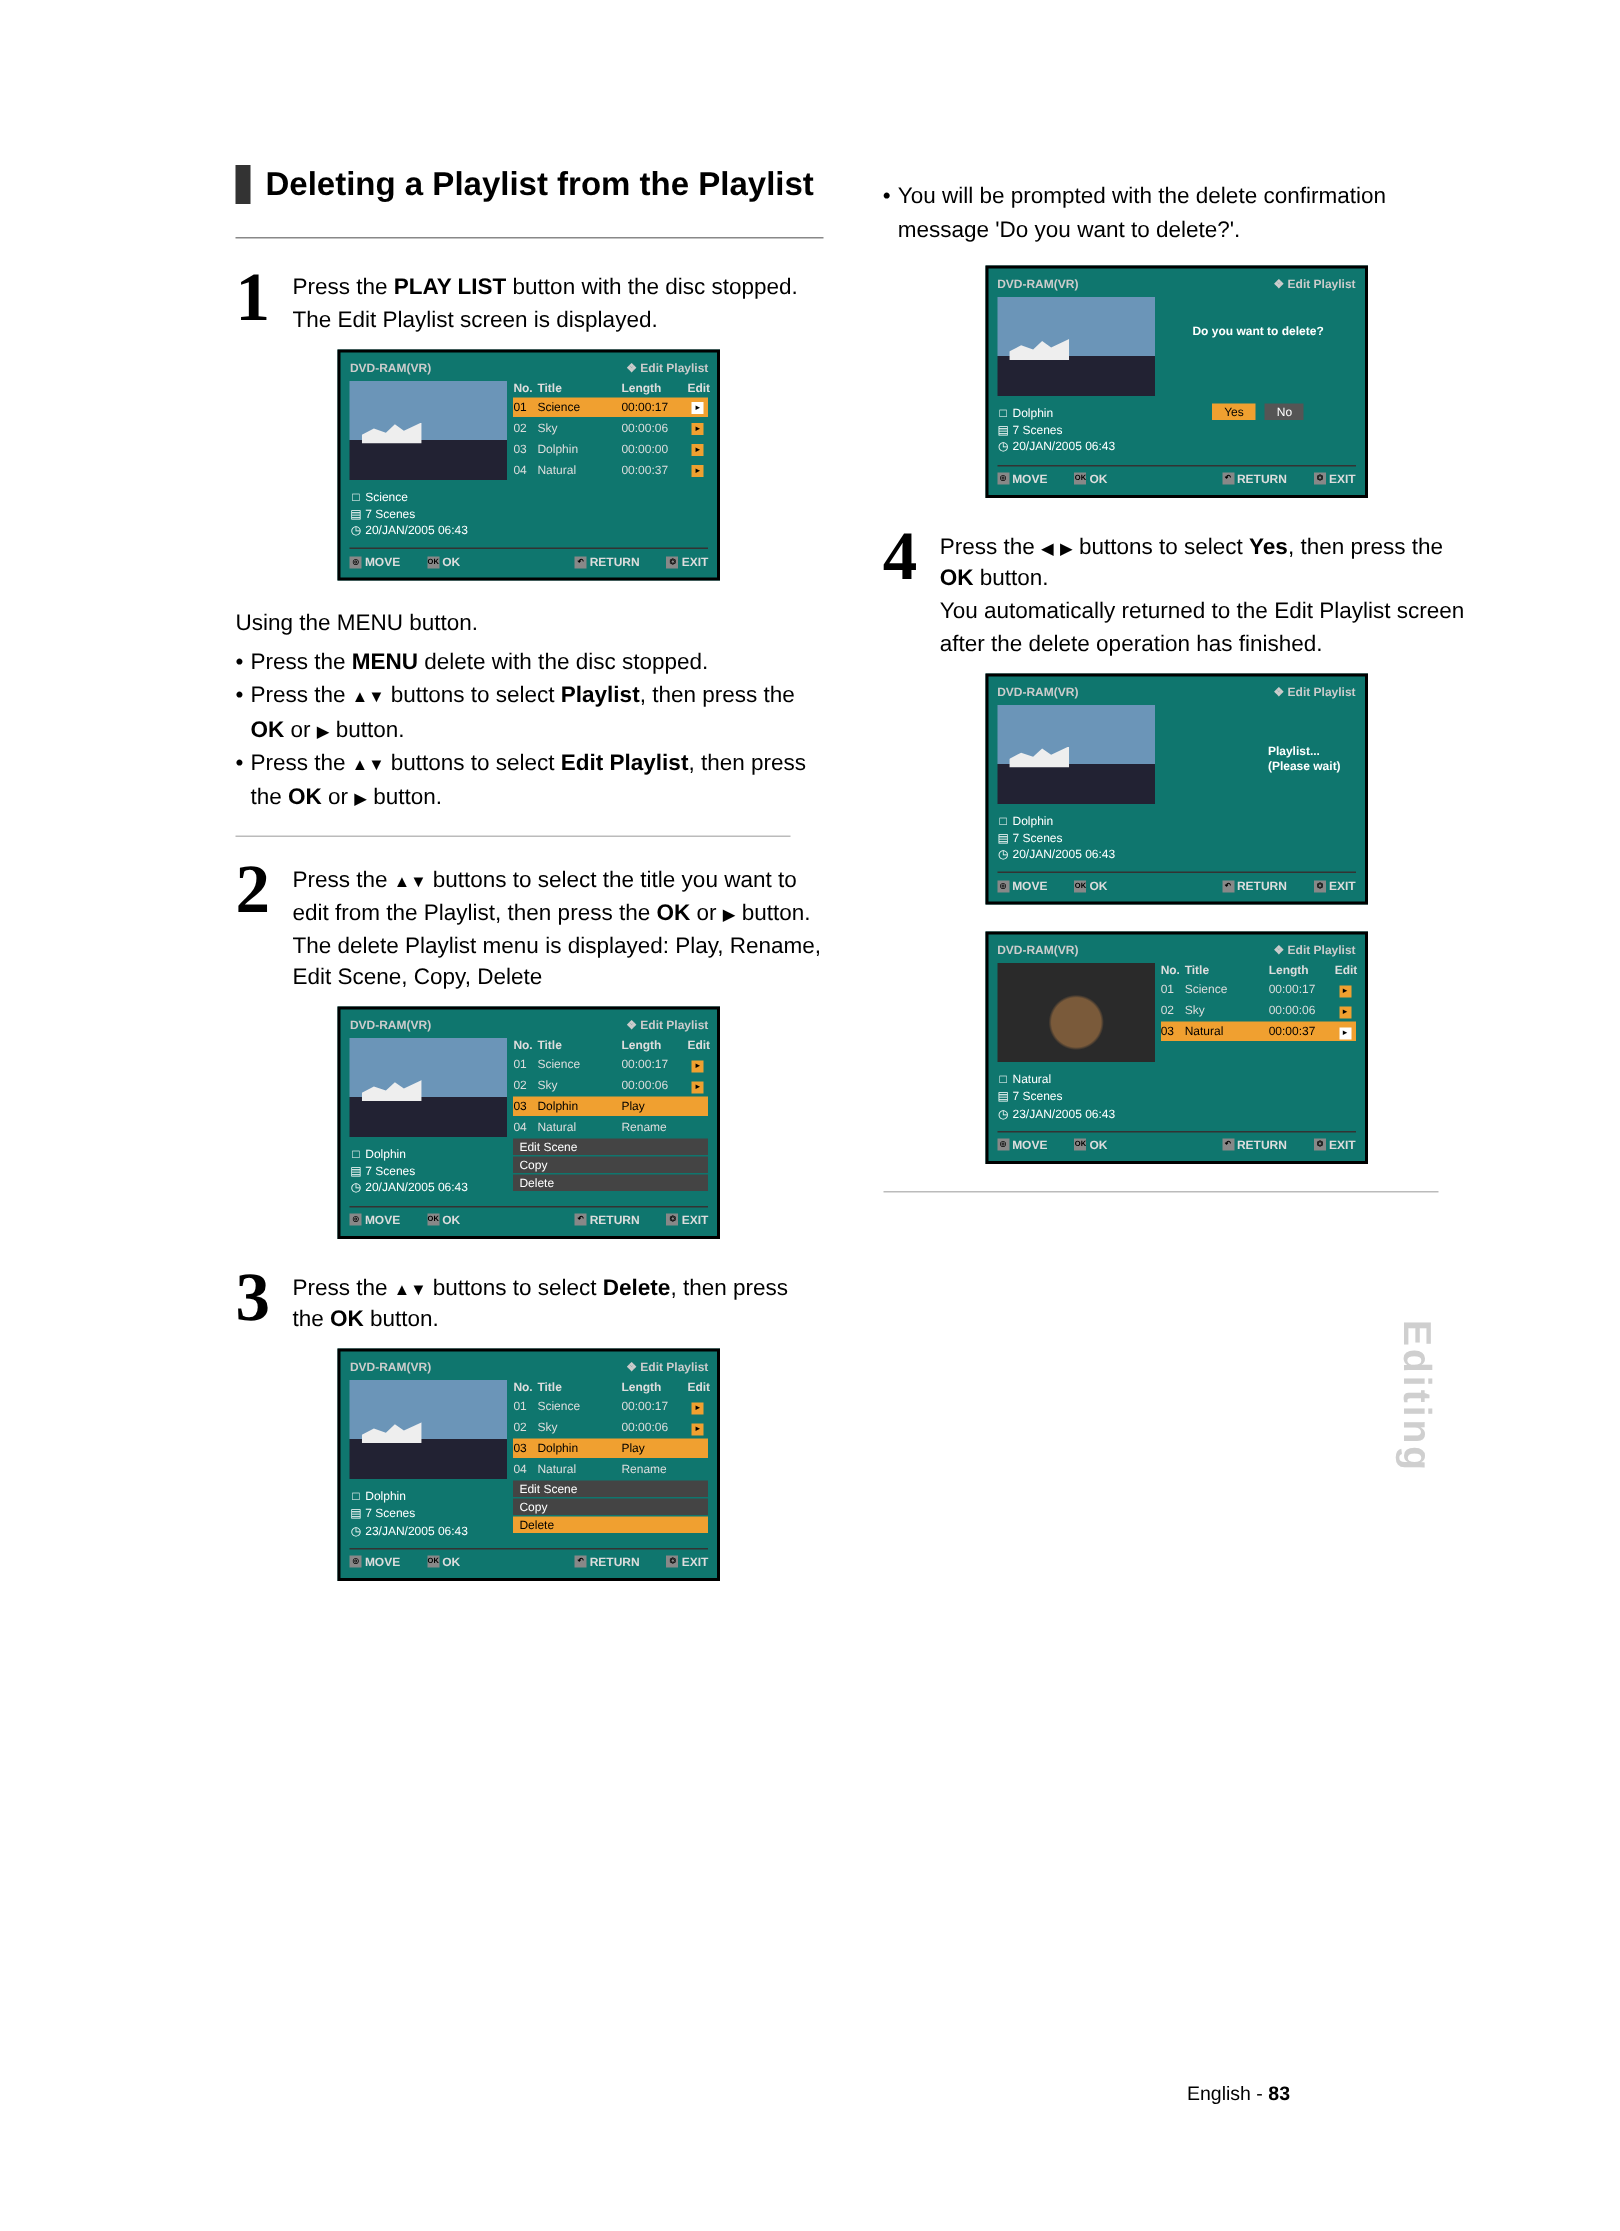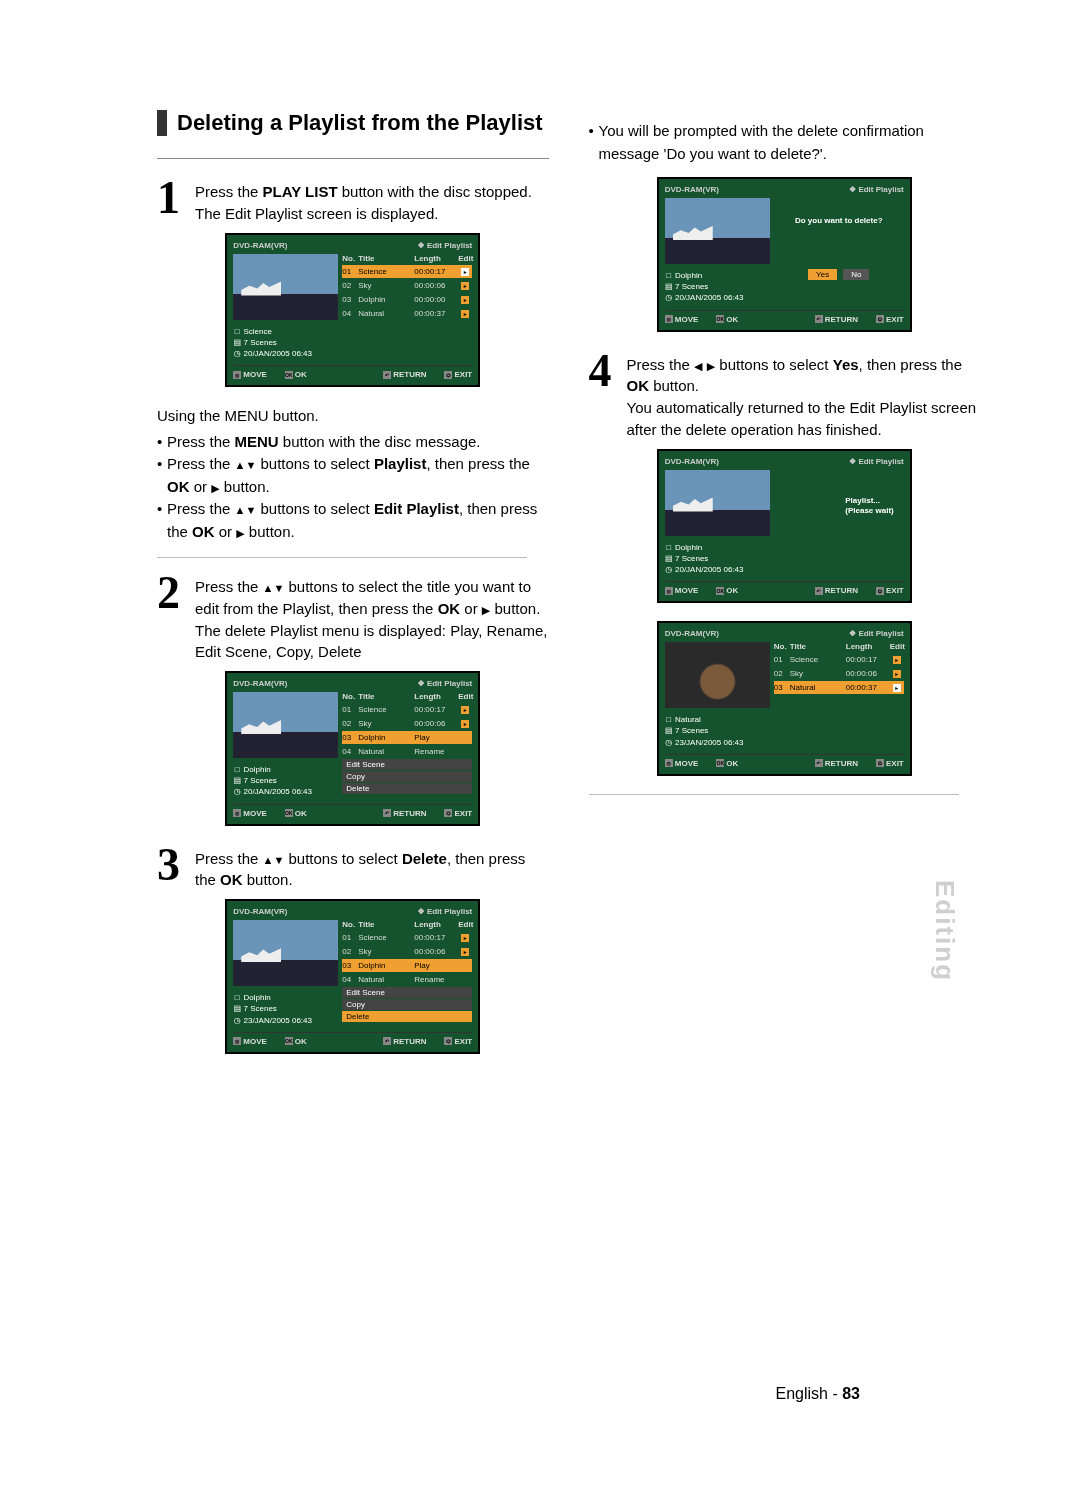--- a/index.html
+++ b/index.html
@@ -36,21 +36,21 @@
   .bullet .bt { flex:1; }
   .tri-up::before { content:"\25B2"; font-size:11px; }
   .tri-down::before { content:"\25BC"; font-size:11px; }
   .tri-left::before { content:"\25C0"; font-size:11px; }
   .tri-right::before { content:"\25B6"; font-size:11px; }
   .play-sym::before { content:"\25B6"; font-size:11px; }
 
   
   .osd-wrap { display:flex; justify-content:center; margin: 8px 0 18px 0; }
   .osd {
-    width: 255px; background:#14532d; color:#fff; font-size:8px;
+    width: 255px; background:#0f766e; color:#fff; font-size:8px;
     padding:6px; border:2px solid #000;
   }
   .osd-top { display:flex; justify-content:space-between; color:#ccc; font-weight:bold; margin-bottom:4px; }
   .osd-body { display:flex; gap:4px; }
   .osd-thumb-col { width:105px; }
   .osd-thumb { width:105px; height:66px; background: linear-gradient(180deg,#6b95b8 60%,#223 60%); position:relative; overflow:hidden; }
   .osd-thumb.otter { background: radial-gradient(circle at 50% 60%, #7a5a3a 25%, #2a2a2a 28%); }
   .osd-thumb::after { content:""; position:absolute; left:8px; top:28px; width:40px; height:14px;
     background:#eee; clip-path: polygon(0 60%, 20% 30%, 40% 50%, 55% 10%, 70% 40%, 100% 0, 100% 100%, 0 100%); }
   .osd-thumb.otter::after{display:none;}
@@ -75,21 +75,21 @@
   .osd-yn{display:flex;gap:6px;justify-content:center;margin-top:44px;}
   .osd-yn .btn{padding:1px 8px;font-size:8px;}
   .osd-yn .yes{background:#f0a030;color:#000;}
   .osd-yn .no{background:#555;color:#fff;}
   .osd-prompt-q{text-align:center;font-size:8px;font-weight:bold;color:#fff;}
   .osd-del-msg{flex:1;position:relative;height:66px;}
   .osd-del-msg .msg{position:absolute;right:10px;top:26px;font-size:8px;font-weight:bold;line-height:1.3;}
 
   .side-tab { position:absolute; right:120px; top:880px; writing-mode: vertical-rl;
     font-size:26px; font-weight:bold; color:#cfcfcf; letter-spacing:2px; }
-  .page-footer { position:absolute; bottom:84px; right:220px; font-size:16px; }
+  .page-footer { position:absolute; bottom:84px; right:220px; font-size:13px; }
 </style>
 </head>
 <body>
 
 <div class="page">
 
   <div class="col">
     <div class="section-title">
       <div class="bar"></div>
       <h2>Deleting a Playlist from the Playlist</h2>
@@ -170,21 +170,21 @@
               <span>EXIT</span>
             </span>
       </div>
     </div>
       </div>
 
     <div class="sub-block">
       <span class="subhead">Using the MENU button.</span>
       <div class="bullet">
           <span class="dot">•</span>
-          <span class="bt"><span>Press the </span><b>MENU</b><span> button with the disc message.</span></span>
+          <span class="bt"><span>Press the </span><b>MENU</b><span> delete with the disc stopped.</span></span>
         </div>
       <div class="bullet">
           <span class="dot">•</span>
           <span class="bt"><span>Press the </span><span class="tri-up"></span><span class="tri-down"></span><span> buttons to select </span><b>Playlist</b><span>, then press the </span><b>OK</b><span> or </span><span class="play-sym"></span><span> button.</span></span>
         </div>
       <div class="bullet">
           <span class="dot">•</span>
           <span class="bt"><span>Press the </span><span class="tri-up"></span><span class="tri-down"></span><span> buttons to select </span><b>Edit Playlist</b><span>, then press the </span><b>OK</b><span> or </span><span class="play-sym"></span><span> button.</span></span>
         </div>
     </div>

